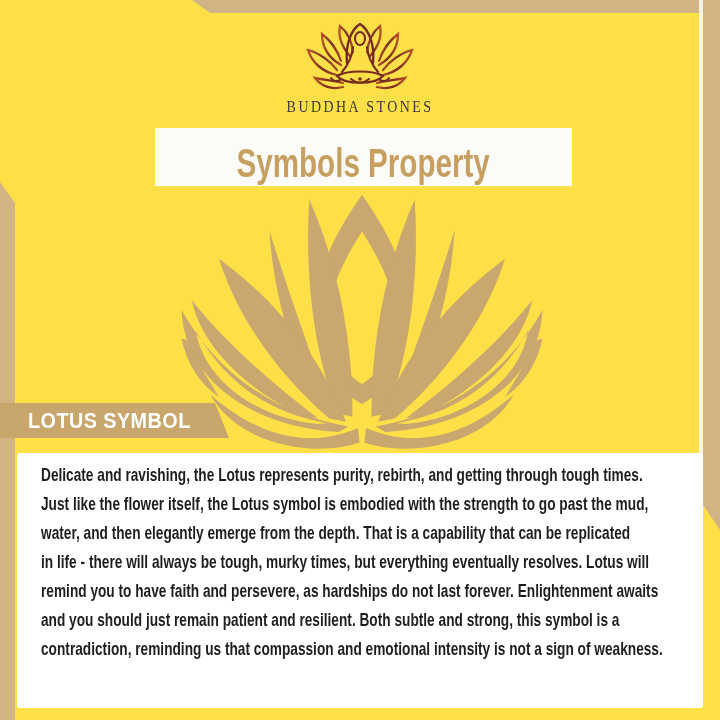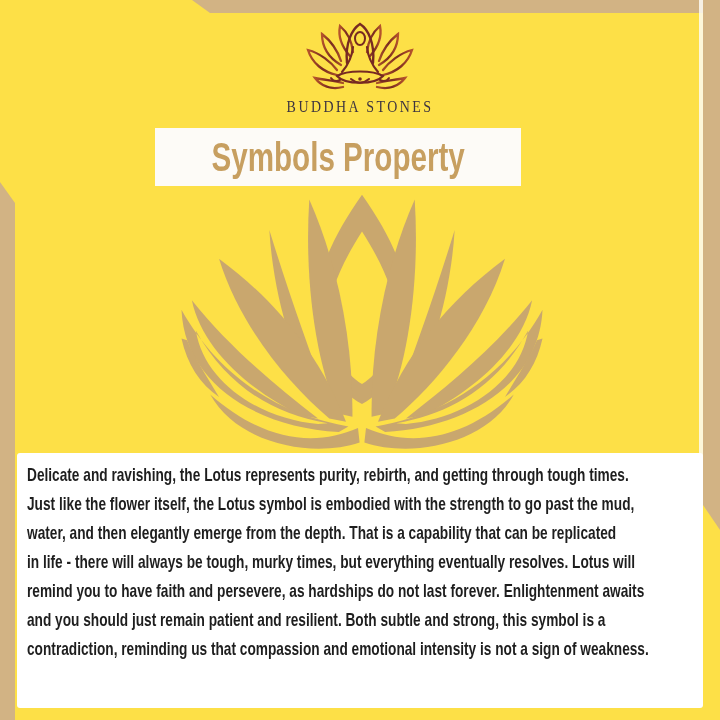--- a/index.html
+++ b/index.html
@@ -18,22 +18,22 @@
   .ribbon-left{left:0;top:182px;width:15px;height:538px;
     clip-path:polygon(0 0,15px 21px,15px 538px,0 538px);}
 
   .logo{position:absolute;left:300px;top:22px;width:120px;height:74px;}
   .brand-name{
     position:absolute;left:0;top:97px;width:720px;text-align:center;
     font-family:"Liberation Serif",serif;font-size:17px;letter-spacing:3px;
     color:#3d3440;transform:scaleX(.82);
   }
   .title-banner{
-    position:absolute;left:155px;top:128px;width:366px;height:58px;
-    background:#fdfbf7;display:flex;align-items:center;justify-content:center;
+    position:absolute;left:155px;top:128px;width:417px;height:58px;
+    background:#fdfbf7;display:flex;align-items:flex-end;justify-content:center;
   }
   .title-banner h1{
     margin:0;font-size:40px;font-weight:700;color:#c79f60;
     transform:scaleX(.74);white-space:nowrap;
   }
   .lotus{position:absolute;left:178px;top:190px;width:368px;height:262px;}
   .section-ribbon{
     position:absolute;left:0;top:403px;width:240px;height:35px;
     background:#c9a66b;clip-path:polygon(0 0,215px 0,229px 35px,0 35px);
     line-height:35px;
@@ -47,21 +47,21 @@
     position:absolute;left:17px;top:453px;width:686px;height:255px;
     background:#fff;border-radius:3px;
   }
   .content-card h2{
     margin:13px 0 0 0;text-align:center;line-height:32px;height:32px;
   }
   .content-card h2 span{
     display:inline-block;font-size:30px;font-weight:700;color:#c3a166;
     transform:scaleX(.75);white-space:nowrap;
   }
-  .body-text{margin:7px 0 0 10px;}
+  .body-text{margin:7px 0 0 24px;}
   .body-line{
     font-size:19px;font-weight:700;color:#1e1e1e;line-height:29px;
     white-space:nowrap;transform:scaleX(.72);transform-origin:0 50%;
   }
 </style>
 </head>
 <body>
 
 <div class="page">
 
@@ -117,20 +117,23 @@
         <path d="M285,286 C339,244 395,198 443,138 C431,197 373,250 307,282 Z"></path>
         <path fill-rule="evenodd" d="M247,296 C325,283 405,241 456,150 C452,241 364,297 259,303 Z
           M273,292 C339,281 399,247 438,176 C428,241 357,287 285,293 Z"></path>
         <path d="M235,298 C290,322 354,314 420,256 C386,318 292,336 233,316 Z"></path>
         <path d="M456,186 C449,218 433,243 409,259 C426,231 441,207 449,188 Z"></path>
       </g>
       <use href="#lotus-half" transform="translate(460,0) scale(-1,1)"></use>
     </g>
   </svg>
 
+  <div class="section-ribbon">
+    <span>LOTUS SYMBOL</span>
+  </div>
 
   <section class="content-card">
     <div class="body-text">
       <div class="body-line">Delicate and ravishing, the Lotus represents purity, rebirth, and getting through tough times.</div>
       <div class="body-line">Just like the flower itself, the Lotus symbol is embodied with the strength to go past the mud,</div>
       <div class="body-line">water, and then elegantly emerge from the depth. That is a capability that can be replicated</div>
       <div class="body-line">in life - there will always be tough, murky times, but everything eventually resolves. Lotus will</div>
       <div class="body-line">remind you to have faith and persevere, as hardships do not last forever. Enlightenment awaits</div>
       <div class="body-line">and you should just remain patient and resilient. Both subtle and strong, this symbol is a</div>
       <div class="body-line">contradiction, reminding us that compassion and emotional intensity is not a sign of weakness.</div>

